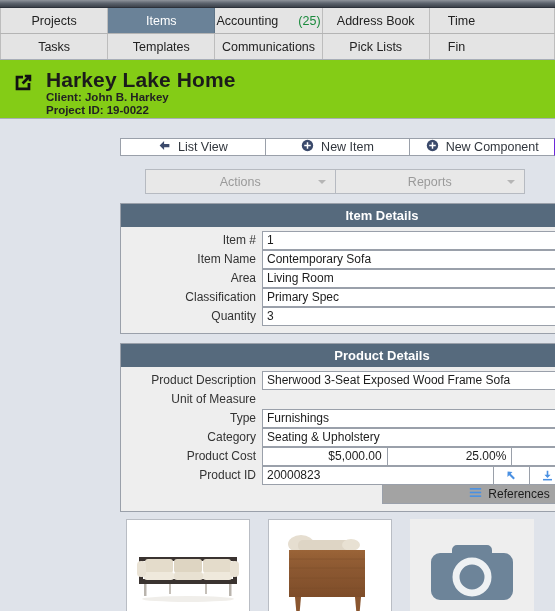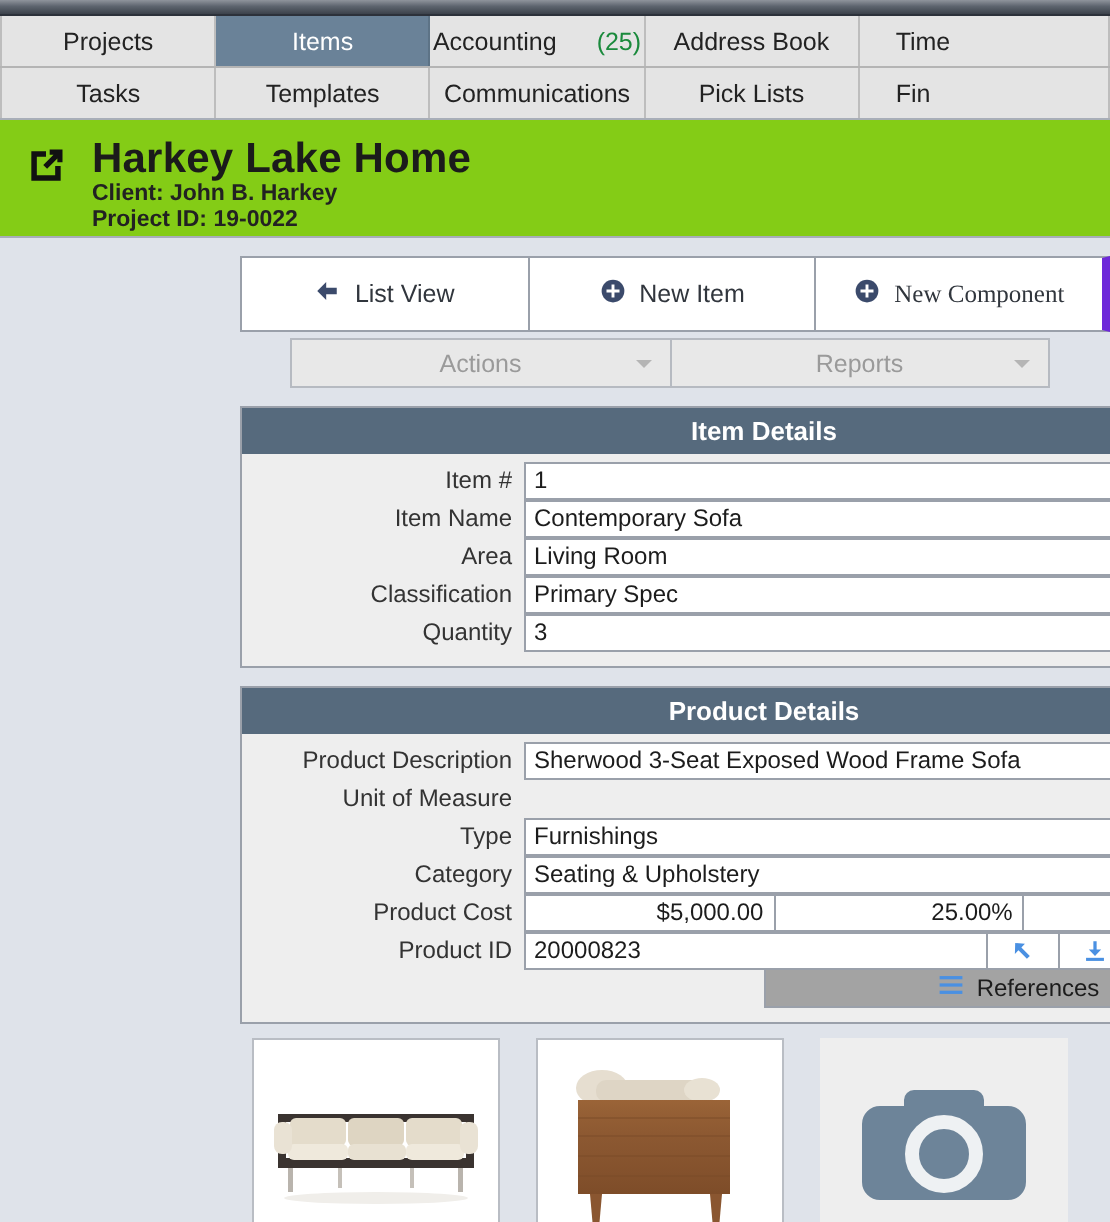--- a/index.html
+++ b/index.html
@@ -83,35 +83,36 @@
     background: #dfe3ea;
     height: 100%;
   }
 
   
   .btnbar {
     display: flex;
     margin: 9px 0 0 120px;
     width: 435px;
     height: 38px;
+    align-items: center;
   }
   .btn {
     flex: 1 0 0;
     display: flex;
     align-items: center;
     justify-content: center;
     gap: 7px;
     background: #ffffff;
     border: 1px solid #9aa0aa;
     border-right: none;
     font-size: 12.5px;
     color: #31363d;
     cursor: pointer;
   }
-  .btn:last-child { border-right: 4px solid #6d28d9; font-family: Liberation Serif, serif; }
+  .btn:last-child { border-right: 1px solid #6d28d9; }
 
   .dropbar {
     display: flex;
     margin: 3px 0 0 145px;
     width: 380px;
     height: 25px;
   }
   .dropbtn {
     flex: 1 0 0;
     position: relative;

